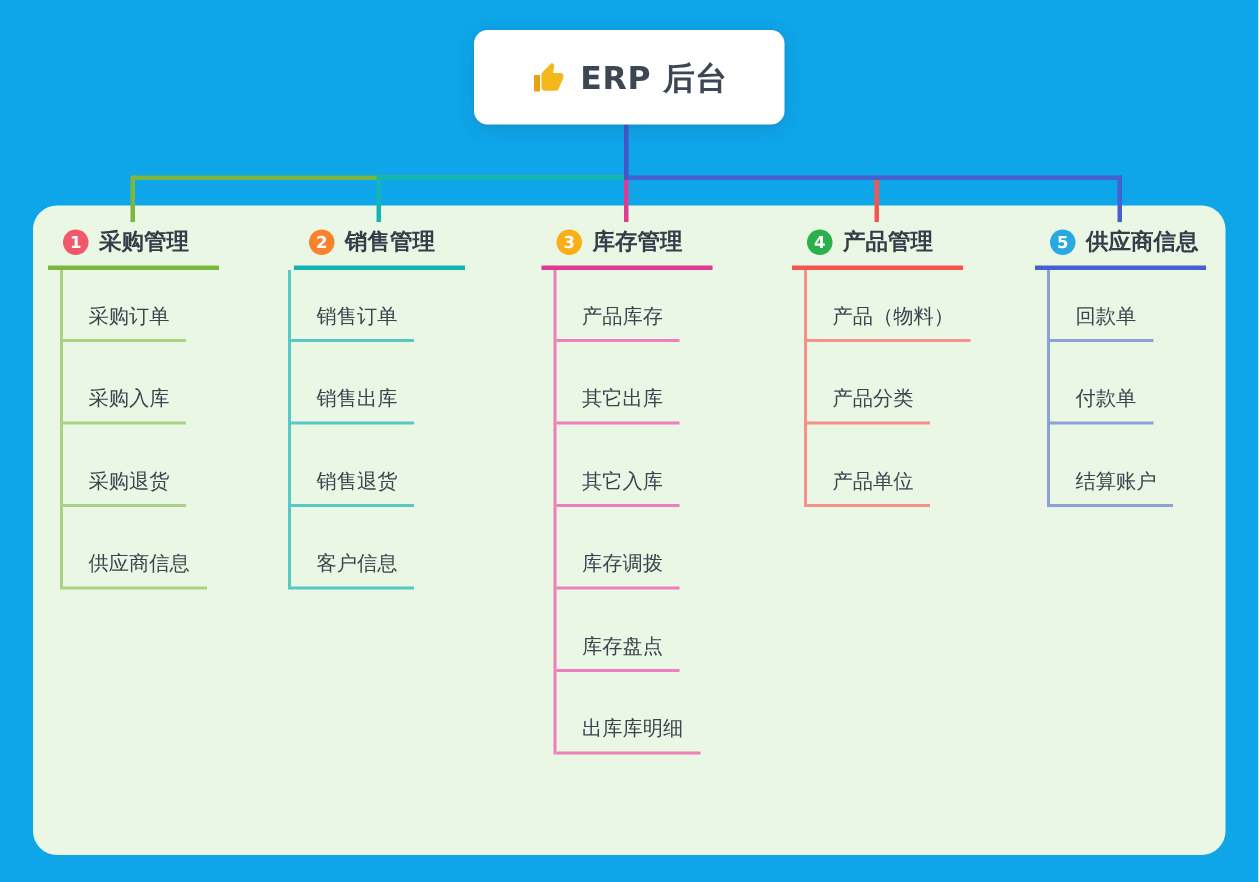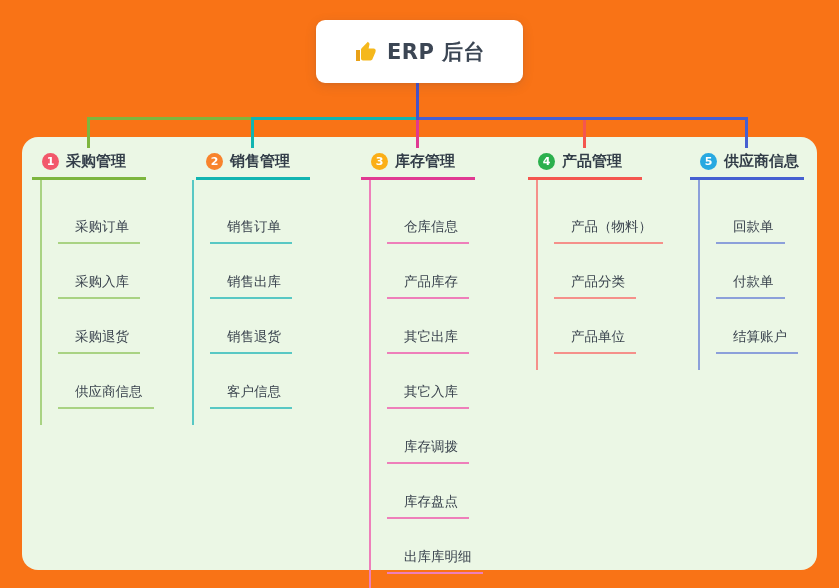--- a/index.html
+++ b/index.html
@@ -1,17 +1,17 @@
 <!DOCTYPE html>
 <html><head>
 <meta charset="utf-8">
 <style>
   html,body{margin:0;padding:0;background:#ffffff;}
   #canvas{
-    position:relative;width:839px;height:588px;overflow:hidden;background:#f97316;
+    position:relative;width:839px;height:588px;overflow:hidden;background:#0ea5e9;
     font-family:"DejaVu Sans","Liberation Sans",sans-serif;
   }
   
   .root-node{
     position:absolute;left:316px;top:20px;width:207px;height:63px;
     background:#ffffff;border-radius:9px;
     box-shadow:0 3px 12px rgba(60,70,90,.14), 0 1px 3px rgba(60,70,90,.08);
     display:flex;align-items:center;justify-content:center;gap:9px;
     color:#3c4654;font-size:21px;font-weight:600;letter-spacing:.5px;
     z-index:5;cursor:pointer;
@@ -30,21 +30,21 @@
     display:flex;align-items:center;gap:7px;
     padding:2px 10px 6px 10px;border-bottom:3px solid #000;
     font-size:15px;font-weight:600;color:#333e49;white-space:nowrap;
     z-index:3;cursor:pointer;
   }
   .badge{
     width:17px;height:17px;border-radius:50%;flex:0 0 17px;
     color:#ffffff;font-size:11px;font-weight:700;line-height:17px;text-align:center;
   }
   .branch-list{
-    position:absolute;top:180px;margin:0;padding:16px;list-style:none;
+    position:absolute;top:180px;margin:0;padding:0;list-style:none;
     border-left:2px solid #ccc;z-index:2;
   }
   .branch-item{
     box-sizing:border-box;height:55px;width:max-content;
     display:flex;align-items:flex-end;
     padding:0 11px 6px 17px;border-bottom:2px solid #ccc;
     font-size:13.5px;color:#3a434e;white-space:nowrap;cursor:pointer;
   }
   .branch-item:first-child{height:48px;}
 </style>
@@ -96,21 +96,20 @@
         <li class="branch-item" style="border-bottom-color: rgb(88, 200, 196);">销售订单</li>
         <li class="branch-item" style="border-bottom-color: rgb(88, 200, 196);">销售出库</li>
         <li class="branch-item" style="border-bottom-color: rgb(88, 200, 196);">销售退货</li>
         <li class="branch-item" style="border-bottom-color: rgb(88, 200, 196);">客户信息</li>
       </ul>
       <div class="branch-header" style="left: 361px; border-bottom-color: rgb(224, 58, 146);">
         <span class="badge" style="background: rgb(251, 175, 23);">3</span>
         <span>库存管理</span>
       </div>
       <ul class="branch-list" style="left: 369px; border-left-color: rgb(238, 127, 186);">
-        <li class="branch-item" style="border-bottom-color: rgb(238, 127, 186);">仓库信息</li>
         <li class="branch-item" style="border-bottom-color: rgb(238, 127, 186);">产品库存</li>
         <li class="branch-item" style="border-bottom-color: rgb(238, 127, 186);">其它出库</li>
         <li class="branch-item" style="border-bottom-color: rgb(238, 127, 186);">其它入库</li>
         <li class="branch-item" style="border-bottom-color: rgb(238, 127, 186);">库存调拨</li>
         <li class="branch-item" style="border-bottom-color: rgb(238, 127, 186);">库存盘点</li>
         <li class="branch-item" style="border-bottom-color: rgb(238, 127, 186);">出库库明细</li>
       </ul>
       <div class="branch-header" style="left: 528px; border-bottom-color: rgb(244, 86, 79);">
         <span class="badge" style="background: rgb(43, 176, 77);">4</span>
         <span>产品管理</span>

